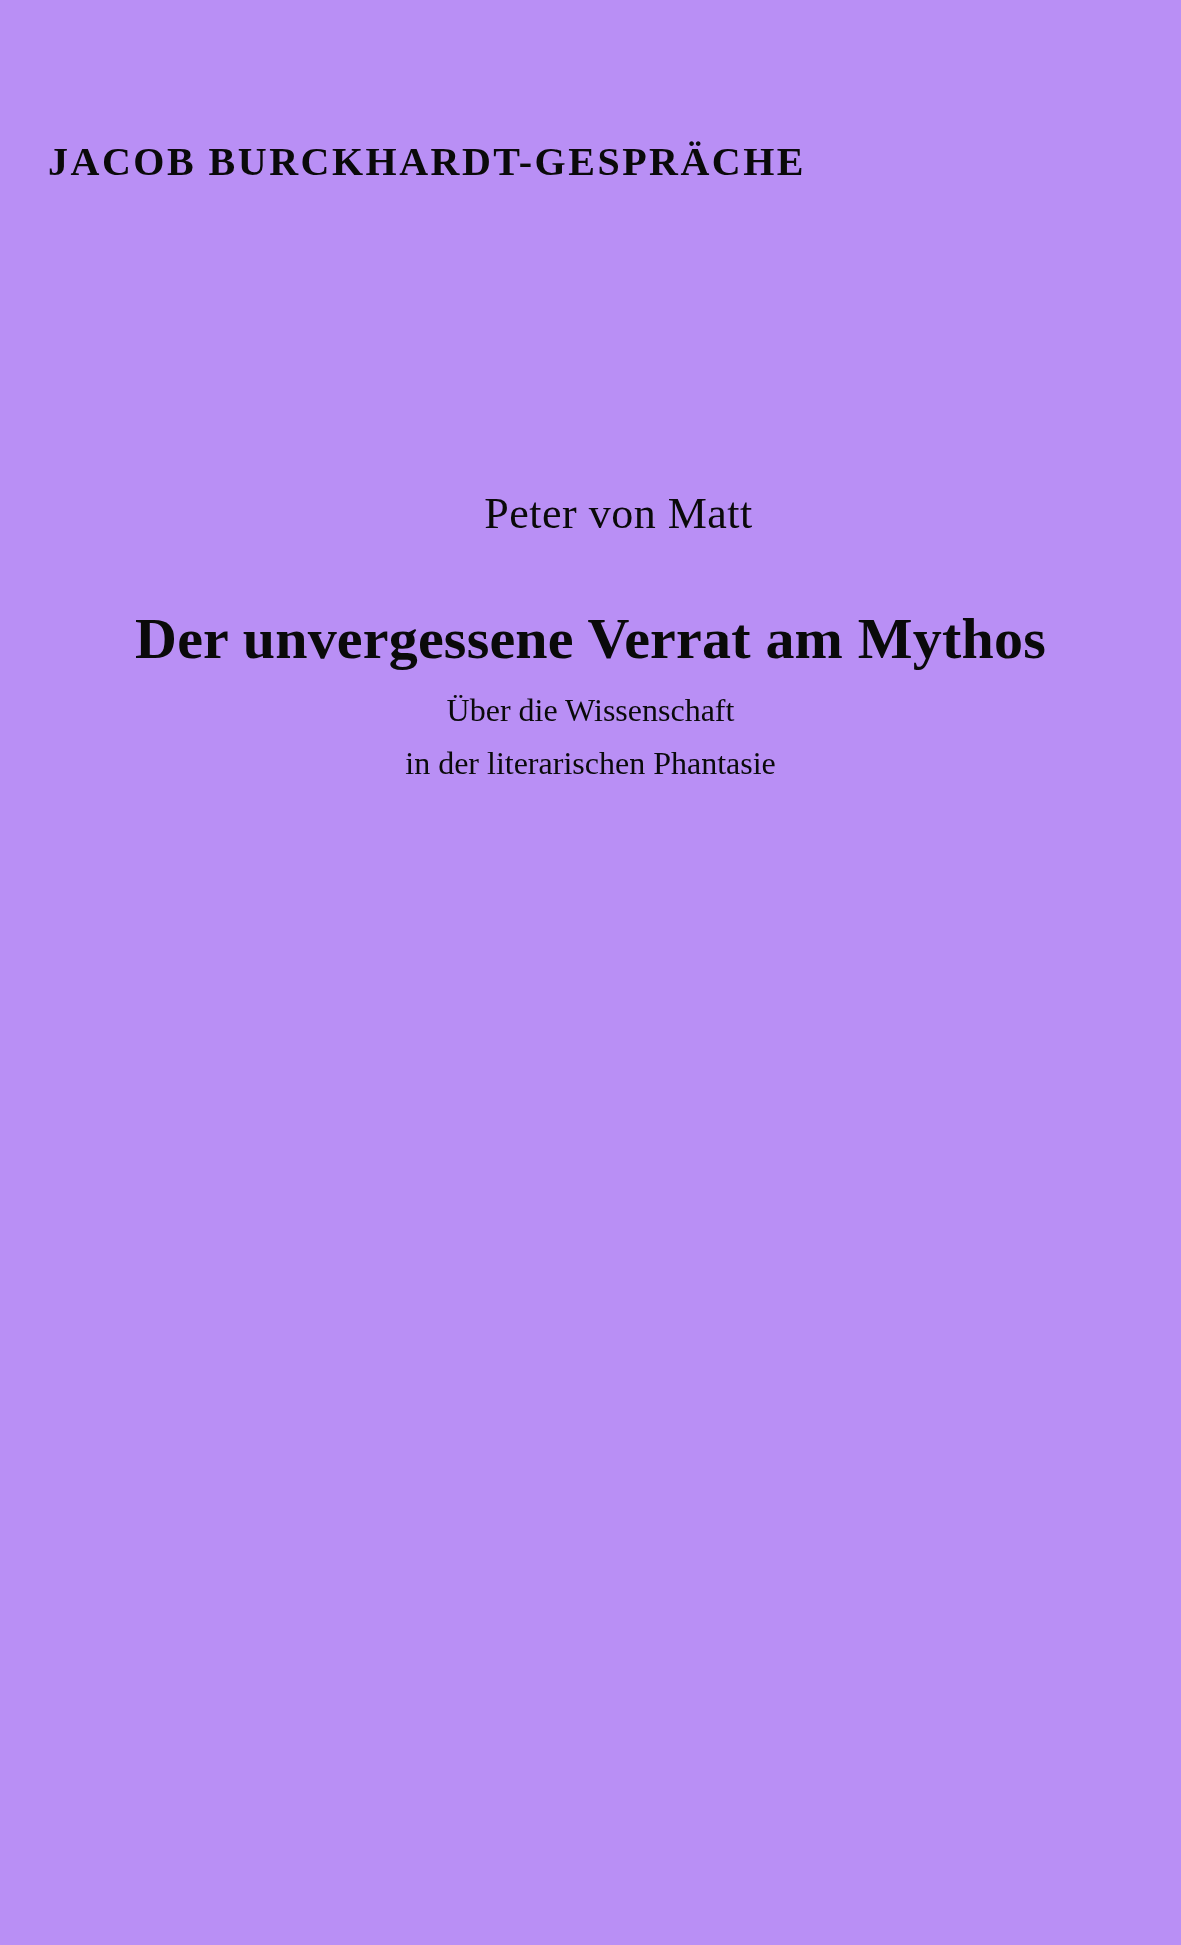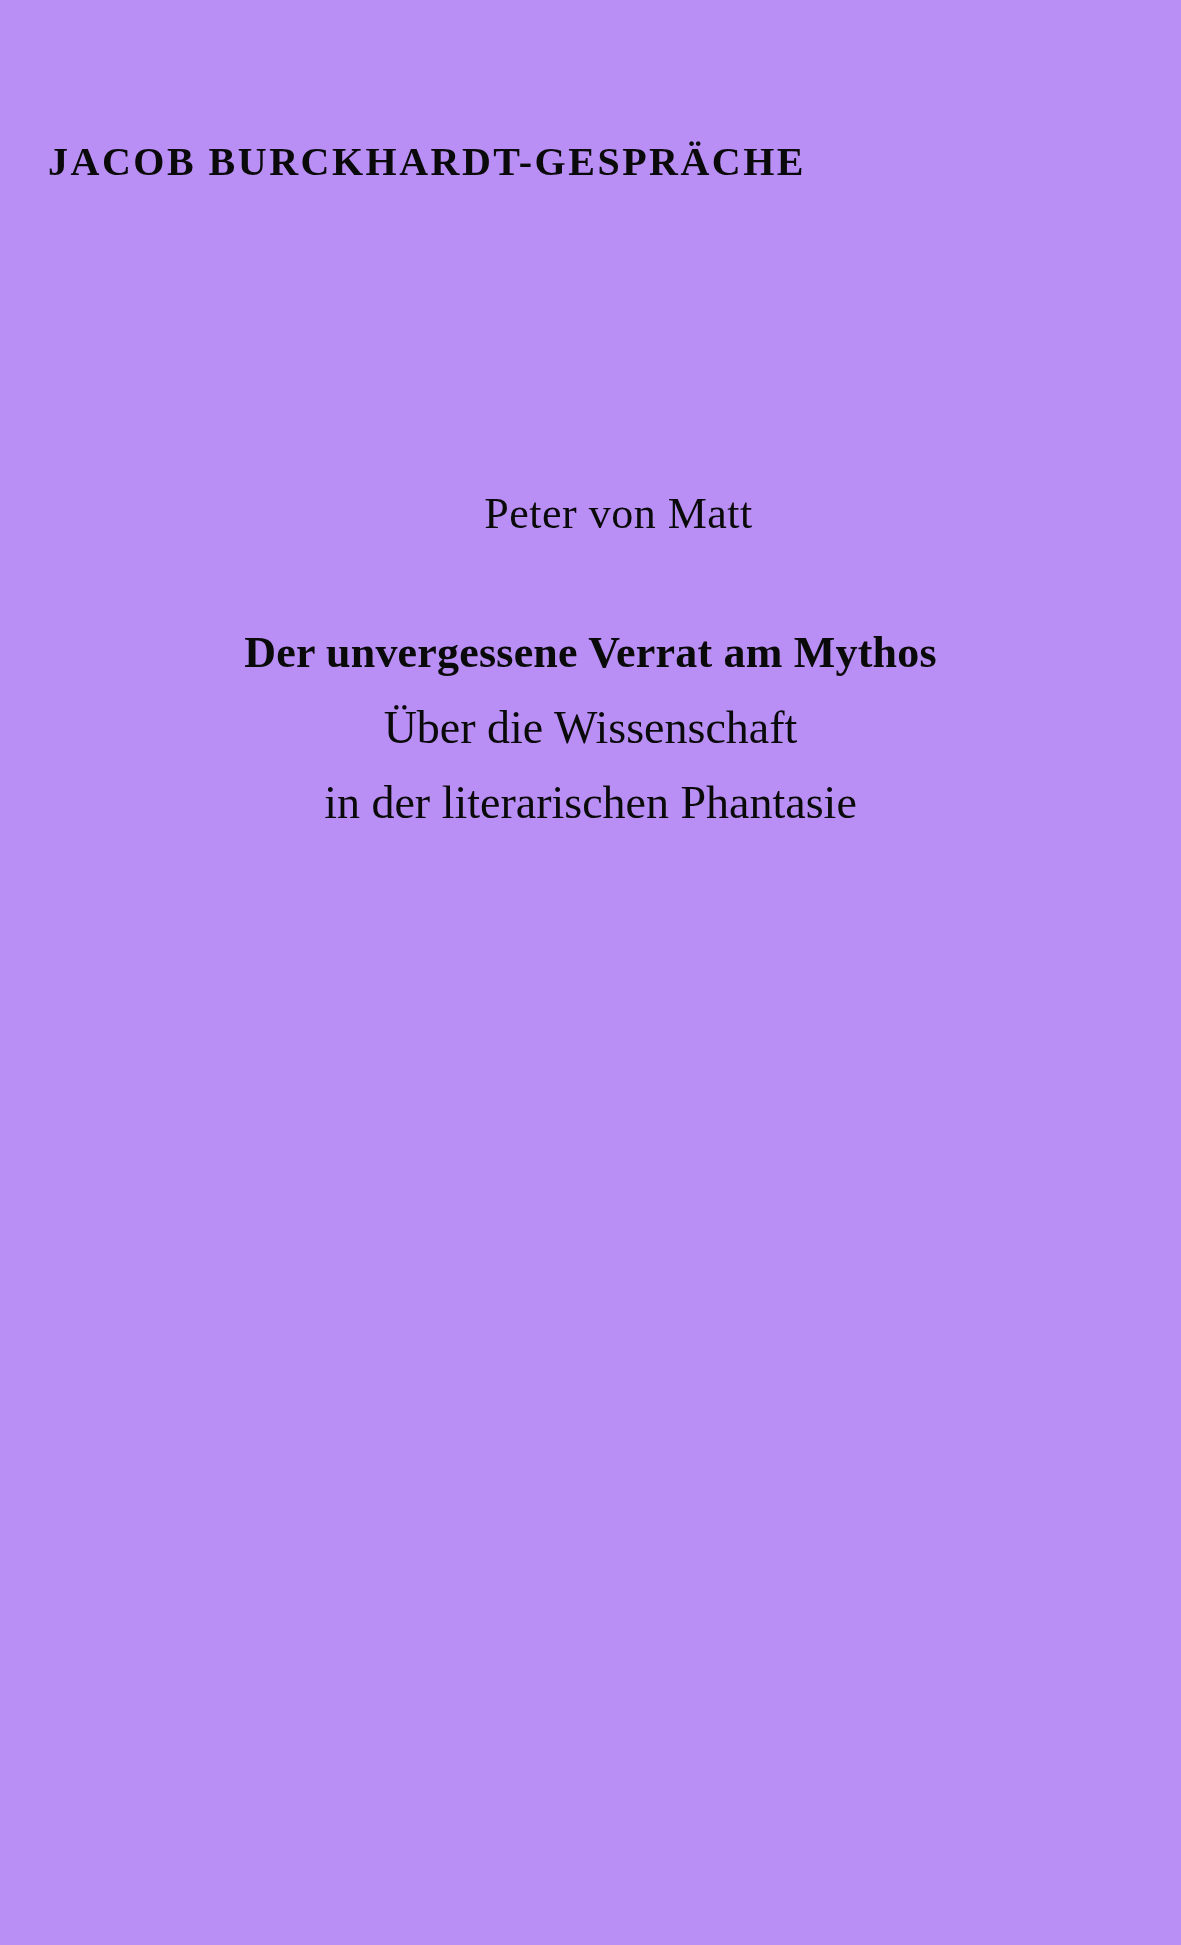--- a/index.html
+++ b/index.html
@@ -62,30 +62,29 @@
   }
   .title-block {
     position: absolute;
     top: 604px;
     left: 0;
     width: 100%;
     text-align: center;
   }
   .main-title {
     font-family: "Liberation Serif", serif;
-    font-size: 44px;
+    font-size: 58px;
     font-weight: 700;
     letter-spacing: 0.2px;
     line-height: 1.2;
     color: #0a0a0a;
-    margin-top: 23px;
   }
   .subtitle-line {
     font-family: "Liberation Serif", serif;
-    font-size: 46px;
+    font-size: 32px;
     font-weight: 400;
     line-height: 1.55;
     color: #0a0a0a;
     margin-top: 12px;
   }
   .subtitle-line.second {
     margin-top: 4px;
   }
   .publisher-block {
     position: absolute;

